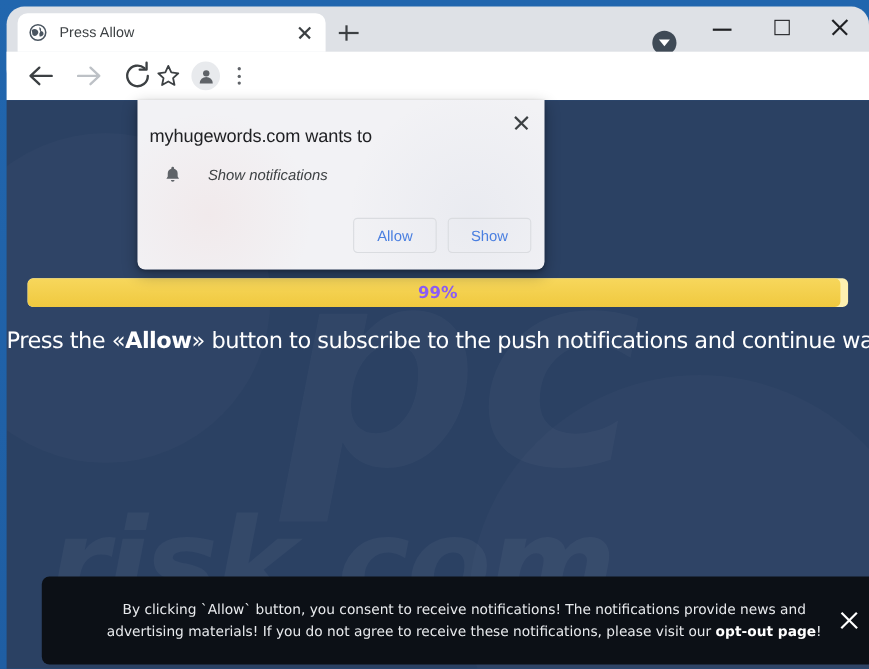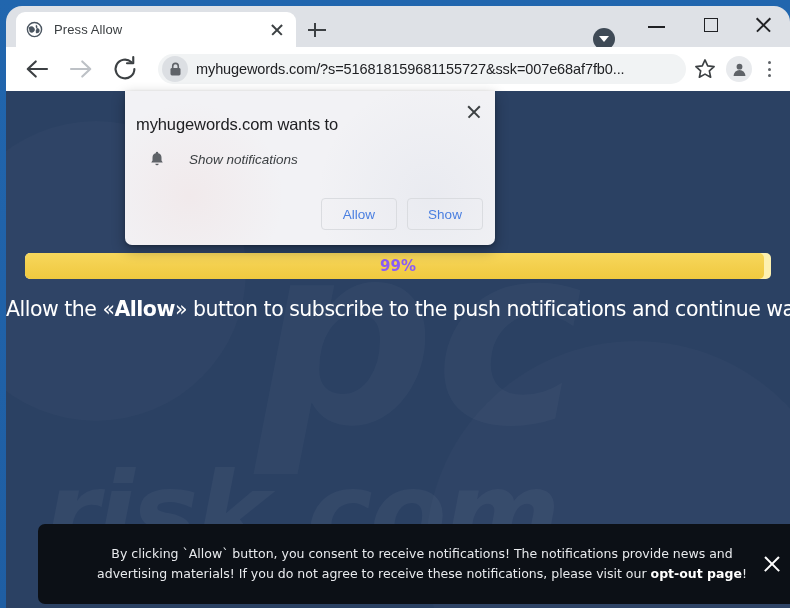--- a/index.html
+++ b/index.html
@@ -496,29 +496,20 @@
         </svg>
       </div>
 
       <div class="nav-btn" id="btn-reload">
         <svg viewBox="0 0 24 24">
           <path d="M19.5 12 A7.5 7.5 0 1 1 17 6.4" fill="none" stroke="#3c4043" stroke-width="1.7" stroke-linecap="round"></path>
           <path d="M18.6 2.4 L18.6 7.4 L13.6 7.4" fill="none" stroke="#3c4043" stroke-width="1.7" stroke-linecap="round" stroke-linejoin="round"></path>
         </svg>
       </div>
 
-      <div id="omnibox">
-        <span id="site-info-chip">
-          <svg width="13" height="15" viewBox="0 0 14 16">
-            <rect x="1.6" y="6.4" width="10.8" height="8" rx="1.6" fill="#5f6368"></rect>
-            <path d="M4 6.4 V4.4 a3 3 0 0 1 6 0 V6.4" fill="none" stroke="#5f6368" stroke-width="1.7"></path>
-          </svg>
-        </span>
-        <span id="url-text">myhugewords.com/?s=516818159681155727&amp;ssk=007e68af7fb0...</span>
-      </div>
 
       <div id="btn-bookmark">
         <svg width="26" height="26" viewBox="0 0 24 24">
           <path d="M12 3.6 L14.5 9.1 L20.4 9.8 L16 13.8 L17.2 19.6 L12 16.7 L6.8 19.6 L8 13.8 L3.6 9.8 L9.5 9.1 Z" fill="none" stroke="#3c4043" stroke-width="1.5" stroke-linejoin="round"></path>
         </svg>
       </div>
 
       <div id="btn-profile">
         <svg width="17" height="17" viewBox="0 0 24 24">
           <circle cx="12" cy="8" r="4.1" fill="#5f6368"></circle>
@@ -542,21 +533,21 @@
       <div id="wm-text">risk.com</div>
       <div id="wm-glyph">pc</div>
     </div>
 
     <div id="progress-wrap">
       <div id="progress-fill" style="width: 99%;"></div>
       <div id="progress-label">99%</div>
     </div>
 
     <div id="headline">
-      <span>Allow the «</span><b>Allow</b><span>» button to subscribe to the push notifications and continue watching</span>
+      <span>Press the «</span><b>Allow</b><span>» button to subscribe to the push notifications and continue watching</span>
     </div>
 
     <div id="consent-banner">
       <div id="consent-text">
         <span>By clicking `Allow` button, you consent to receive notifications! The notifications provide news and</span>
         <span>advertising materials! If you do not agree to receive these notifications, please visit our </span><b>opt-out page</b><span>!</span>
       </div>
       <div id="consent-close"></div>
     </div>
   </div>

